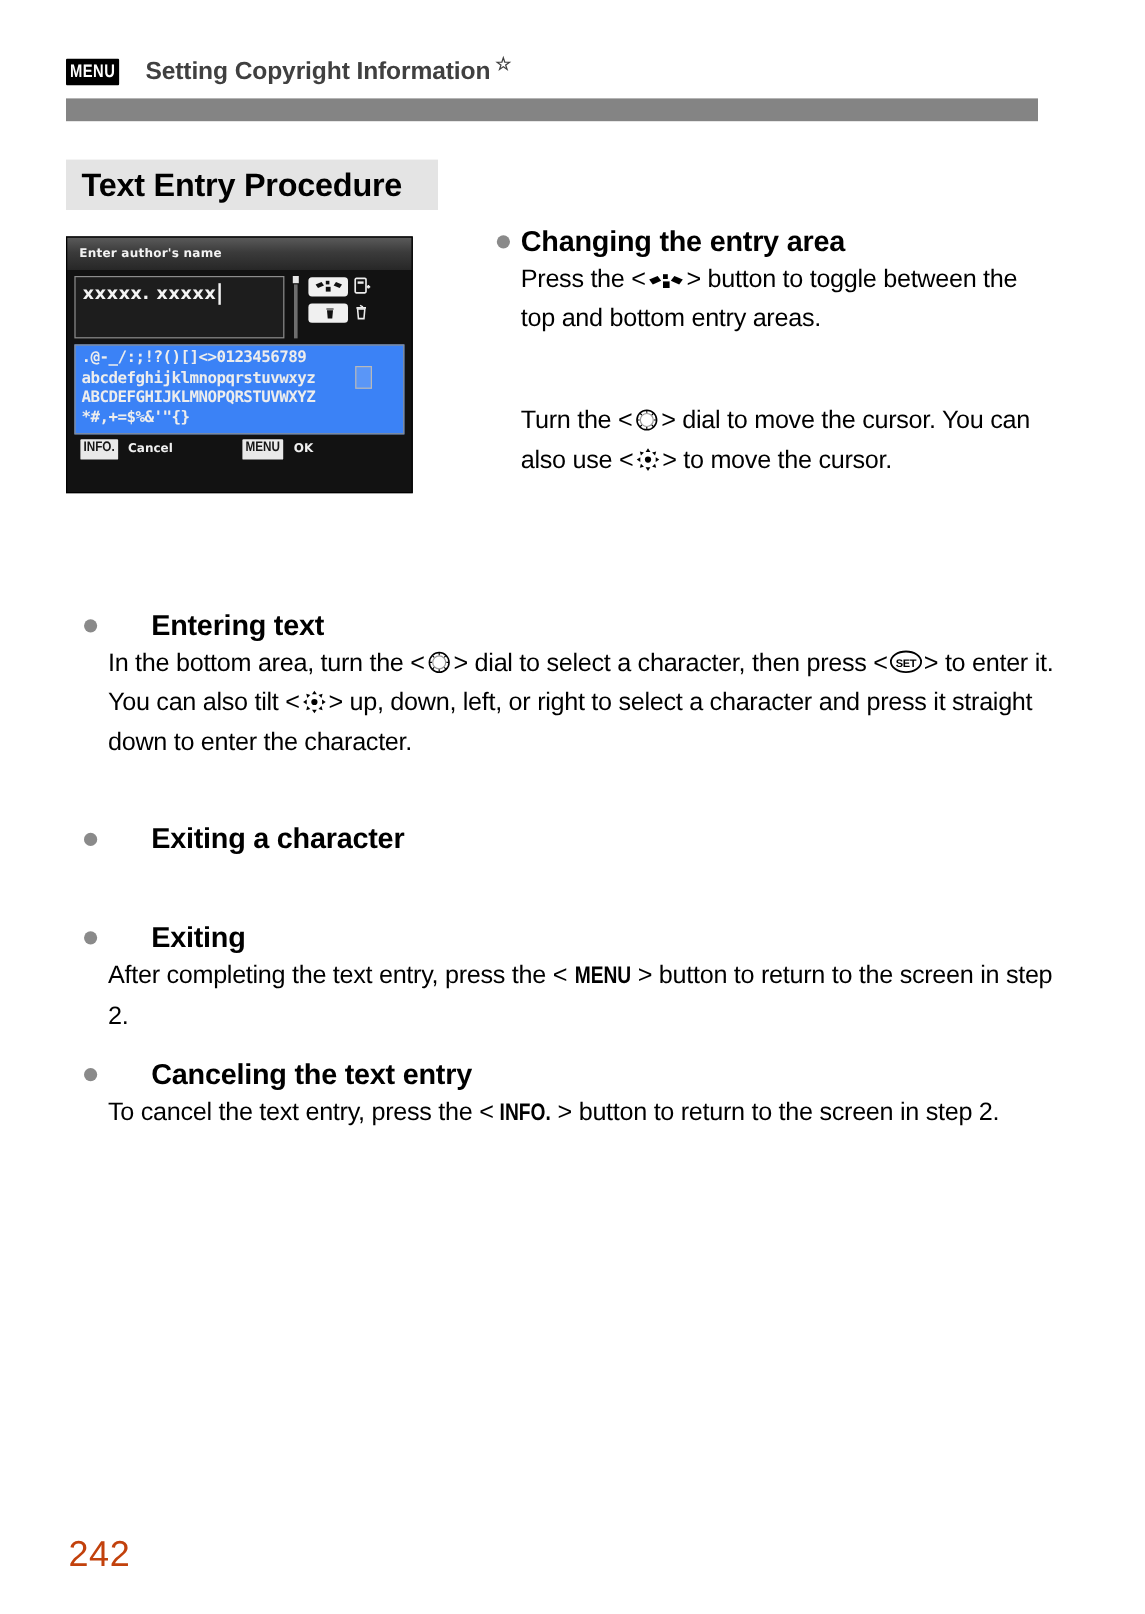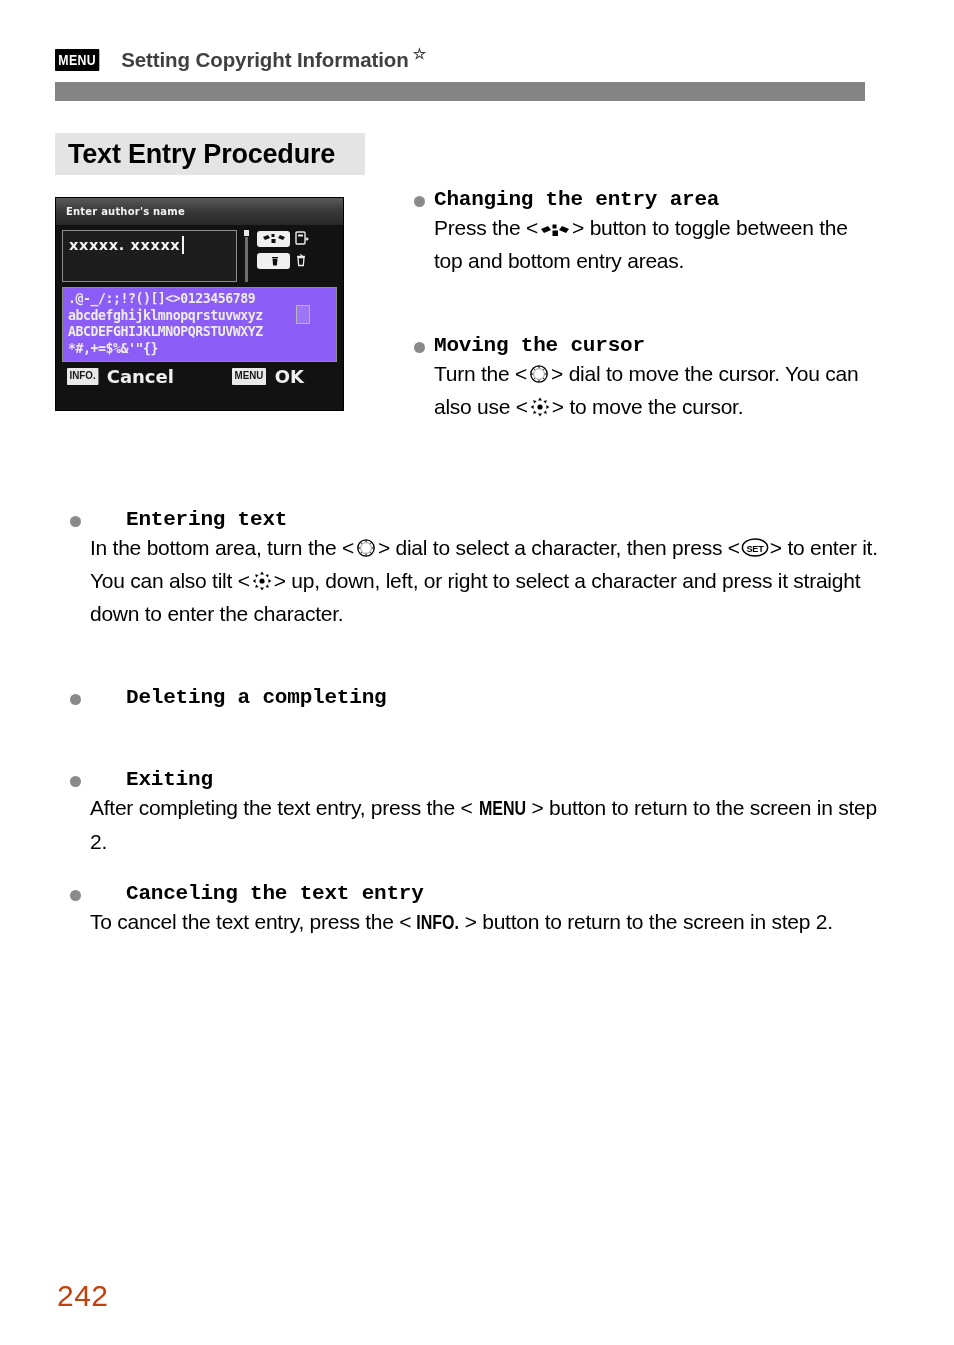--- a/index.html
+++ b/index.html
@@ -96,21 +96,21 @@
   .lcd-key {
     width:33px; height:16px; background:#f0f0f0; border-radius:3px;
     display:flex; align-items:center; justify-content:center;
   }
   .lcd-key svg { display:block; }
   .lcd-glyph { width:16px; height:17px; }
 
   .lcd-chars {
     margin-top:5px;
     border:1px solid #8d8d8d;
-    background:#8b5cf6;
+    background:#3b82f6;
     box-sizing:border-box;
     padding:3px 3px 4px 5px;
     width:275px;
     position:relative;
   }
   .char-row {
     color:#ededed;
     font-family:"DejaVu Sans Mono","Liberation Mono",monospace;
     font-size:13.2px;
     font-weight:bold;
@@ -132,33 +132,33 @@
   }
   .lcd-badge {
     background:#e9e9e9; color:#161616;
     font-family:"Liberation Sans Narrow","Liberation Sans",sans-serif;
     font-weight:bold; font-size:11.5px; line-height:1;
     padding:2px 3px 3px 3px;
     transform:scaleX(0.85); transform-origin:left center;
     border-radius:1px;
     display:inline-block;
   }
-  .lcd-footer-label { color:#efefef; font-size:18px; font-weight:600; margin-left:3px; }
+  .lcd-footer-label { color:#efefef; font-size:10px; font-weight:600; margin-left:3px; }
   .lcd-footer-group { display:flex; align-items:center; }
   .lcd-footer-group.second { margin-left:58px; }
 
   
   .bullet-block { position:absolute; }
   .bullet-head { display:flex; align-items:flex-start; }
   .dot {
     width:11px; height:11px; border-radius:50%;
     background:#8a8a8a; flex:0 0 auto;
     margin-top:8px; margin-right:9px;
   }
-  .bullet-title { font-size:21px; font-weight:bold; letter-spacing:-0.2px;font-family:Liberation Mono, monospace; }
+  .bullet-title { font-size:24px; font-weight:bold; letter-spacing:-0.2px; }
   .bullet-body {
     font-size:21px; line-height:33px; letter-spacing:-0.25px;
     margin-left:20px;
   }
 
   .col-right { left:434px; top:188px; width:430px; }
   .col-right .bullet-body { margin-left:0; }
   .col-right .bullet-head { margin-left:-20px; }
 
   .full-block { left:90px; width:790px; }
@@ -281,24 +281,20 @@
   </div>
   <div class="bullet-body"><span>Press the &lt;</span><span class="ico"><svg width="34" height="16" viewBox="0 0 34 16">
           <path d="M3 7 L10 4 L13 8 L6 11 Z" fill="#000"></path>
           <rect x="14.5" y="2.5" width="4" height="4" fill="#000"></rect>
           <rect x="14.5" y="8.5" width="5.5" height="5.5" fill="#000"></rect>
           <path d="M31 7 L24 4 L21 8 L28 11 Z" fill="#000"></path>
         </svg></span><span>&gt; button to toggle between the top and bottom entry areas.</span></div>
 </div>
 
 <div class="bullet-block col-right" style="top:334px;">
-  <div class="bullet-head">
-    <span class="dot"></span>
-    <span class="bullet-title">Moving the cursor</span>
-  </div>
   <div class="bullet-body"><span>Turn the &lt;</span><span class="ico"><svg width="24" height="21" viewBox="0 0 24 21">
           <circle cx="12" cy="11" r="8.2" fill="none" stroke="#000" stroke-width="1.3"></circle>
           <circle cx="12" cy="11" r="5.4" fill="none" stroke="#9a9a9a" stroke-width="1"></circle>
           <g stroke="#000" stroke-width="1">
             <path d="M12 2.8 v2.2M12 16.8 v2.2M3.8 11 h2.2M18 11 h2.2M6.2 5.2 l1.6 1.6M16.2 15.2 l1.6 1.6M17.8 5.2 l-1.6 1.6M7.8 15.2 l-1.6 1.6"></path>
           </g>
         </svg></span><span>&gt; dial to move the cursor. You can also use &lt;</span><span class="ico"><svg width="24" height="21" viewBox="0 0 24 21">
           <circle cx="12" cy="11" r="2.6" fill="#000"></circle>
           <g fill="#000">
             <path d="M12 1.6 l2 3 h-4 z"></path>
@@ -338,21 +334,21 @@
             <path d="M18.8 17.8 l-3.4 -0.9 l2.5 -2.5 z"></path>
             <path d="M18.8 4.2 l-0.9 3.4 l-2.5 -2.5 z"></path>
             <path d="M5.2 17.8 l0.9 -3.4 l2.5 2.5 z"></path>
           </g>
         </svg></span><span>&gt; up, down, left, or right to select a character and press it straight down to enter the character.</span></div>
 </div>
 
 <div class="bullet-block full-block" style="top:686px;">
   <div class="bullet-head">
     <span class="dot"></span>
-    <span class="bullet-title">Deleting a completing</span>
+    <span class="bullet-title">Exiting a character</span>
   </div>
 </div>
 
 <div class="bullet-block full-block" style="top:768px;">
   <div class="bullet-head">
     <span class="dot"></span>
     <span class="bullet-title">Exiting</span>
   </div>
   <div class="bullet-body"><span>After completing the text entry, press the &lt;</span><span class="kbd-menu">MENU</span><span>&gt; button to return to the screen in step 2.</span></div>
 </div>

